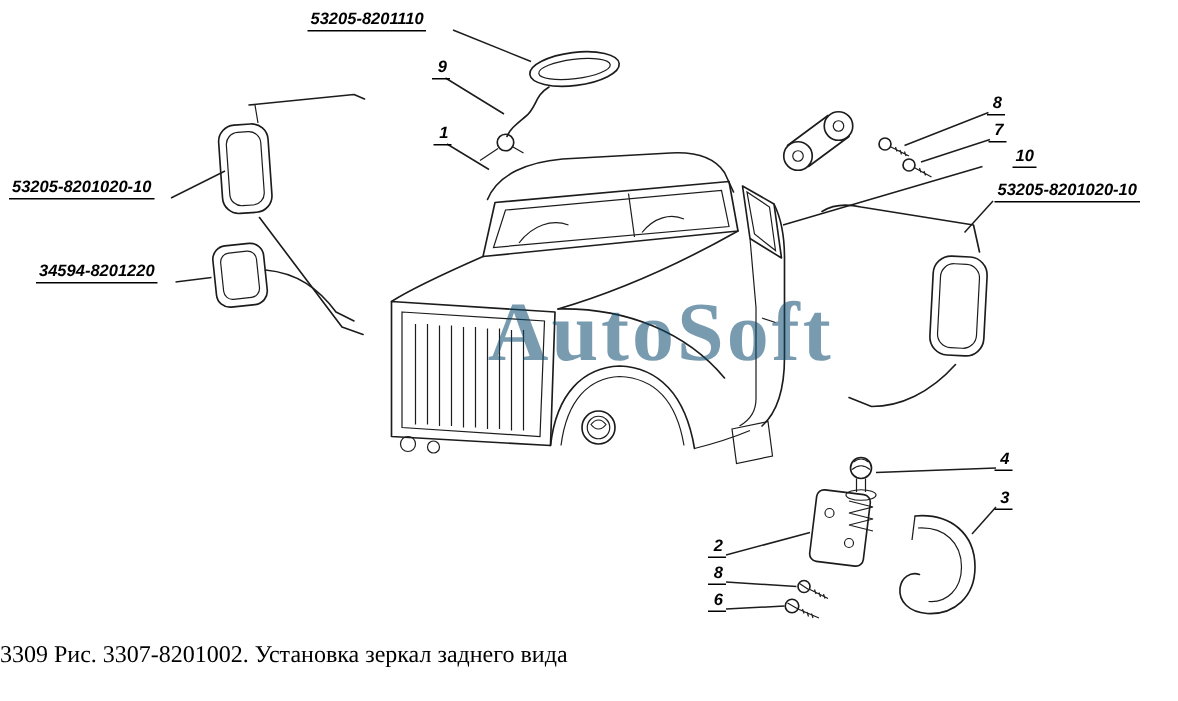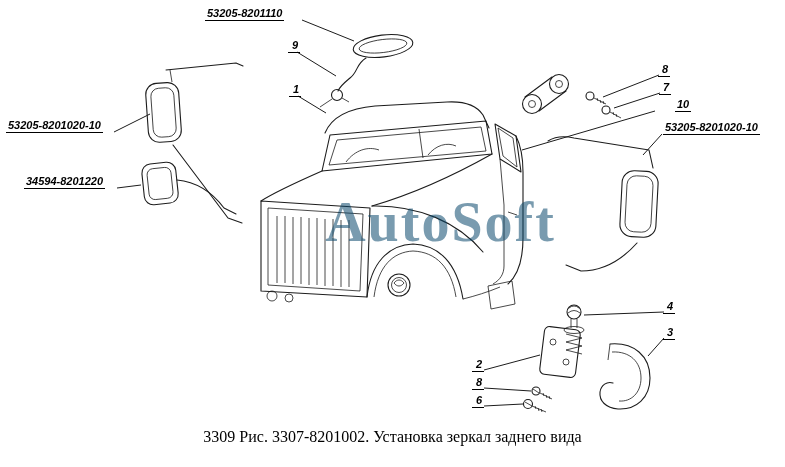--- a/index.html
+++ b/index.html
@@ -7,21 +7,21 @@
         font-family:"Liberation Sans",sans-serif;}
   .drawing{position:absolute;left:0;top:0;}
   .ln{fill:none;stroke:#1c1c1c;stroke-width:1.1;stroke-linecap:round;stroke-linejoin:round;}
   .thin{fill:none;stroke:#1c1c1c;stroke-width:0.8;}
   .ldr{stroke:#1c1c1c;stroke-width:1;}
   .callout{position:absolute;font:italic 700 11px "Liberation Sans",sans-serif;color:#000;
            border-bottom:1.2px solid #000;padding:0 2px 1px 2px;white-space:nowrap;min-width:8px;text-align:right;}
   .watermark{position:absolute;left:50%;top:222px;transform:translate(-50%,-50%);
              font-family:"Liberation Serif",serif;font-size:56px;font-weight:700;
              color:#0c4a6e;opacity:.55;letter-spacing:2px;pointer-events:none;margin-left:48px;}
-  .caption{position:absolute;left:0;right:0;top:428px;text-align:center;
+  .caption{position:absolute;left:0;right:0;top:428px;
            font-family:"Liberation Serif",serif;font-size:16px;color:#000;}
 </style>
 </head>
 <body>
 
 <div class="page">
 
   <svg class="drawing" width="785" height="467" viewBox="0 0 785 467">
 
     <g>

